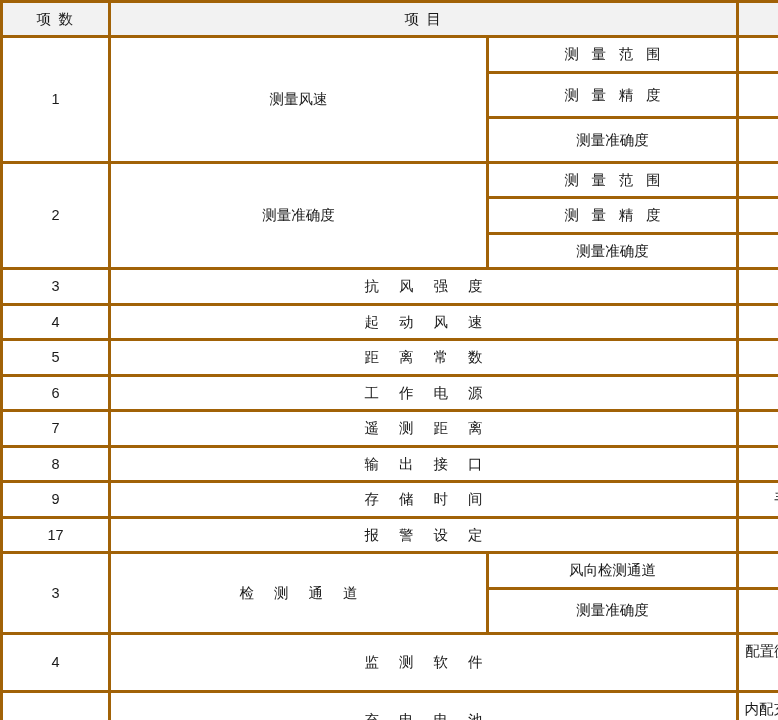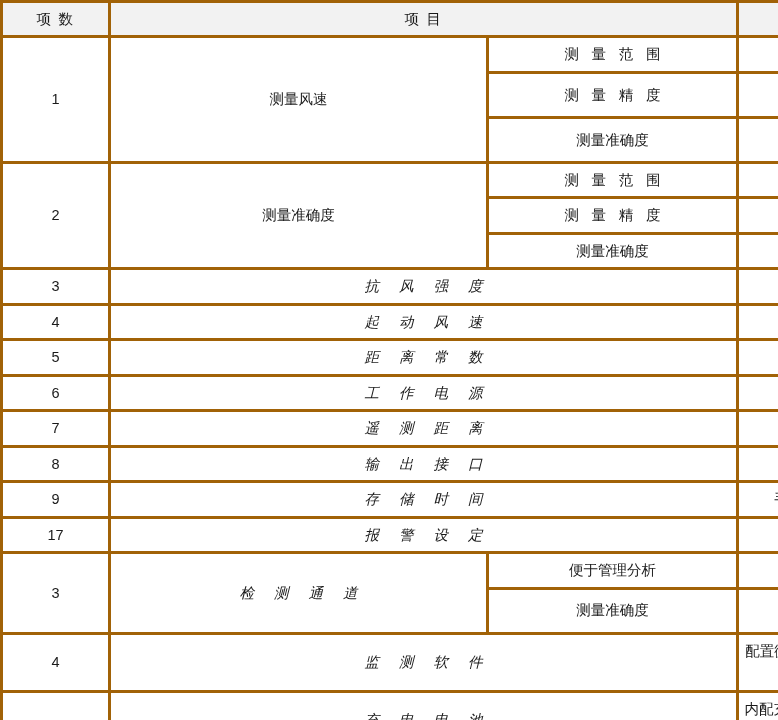--- a/index.html
+++ b/index.html
@@ -33,21 +33,21 @@
   .col-item { width: 378px; }
   .col-sub  { width: 250px; }
   .col-val  { width: 291px; }
 
   .header-row td {
     background: #f2f2f2;
     letter-spacing: 0.12em;
     font-size: 14.5px;
     padding: 9px 4px;
   }
-  .spaced  { letter-spacing: 0.55em; text-indent: 0.55em; font-style: italic; }
+  .spaced  { letter-spacing: 0.55em; text-indent: 0.55em; }
   .spaced2 { letter-spacing: 0.30em; text-indent: 0.30em; }
   .tall    { height: 32px; }
   .multi   { line-height: 1.6; }
 </style>
 </head>
 <body>
 
 <table id="spec-table">
   <colgroup>
     <col class="col-no">
@@ -129,21 +129,21 @@
     </tr>
     <tr>
       <td>17</td>
       <td class="spaced" colspan="2">报 警 设 定</td>
       <td>用户可自由设定风速报警值</td>
     </tr>
 
     <tr>
       <td class="tall" rowspan="2">3</td>
       <td class="spaced" rowspan="2">检 测 通 道</td>
-      <td>便于管理分析</td>
+      <td>风向检测通道</td>
       <td>1路</td>
     </tr>
     <tr>
       <td class="tall">测量准确度</td>
       <td>1路</td>
     </tr>
 
     <tr>
       <td>4</td>
       <td class="spaced" colspan="2">监 测 软 件</td>

